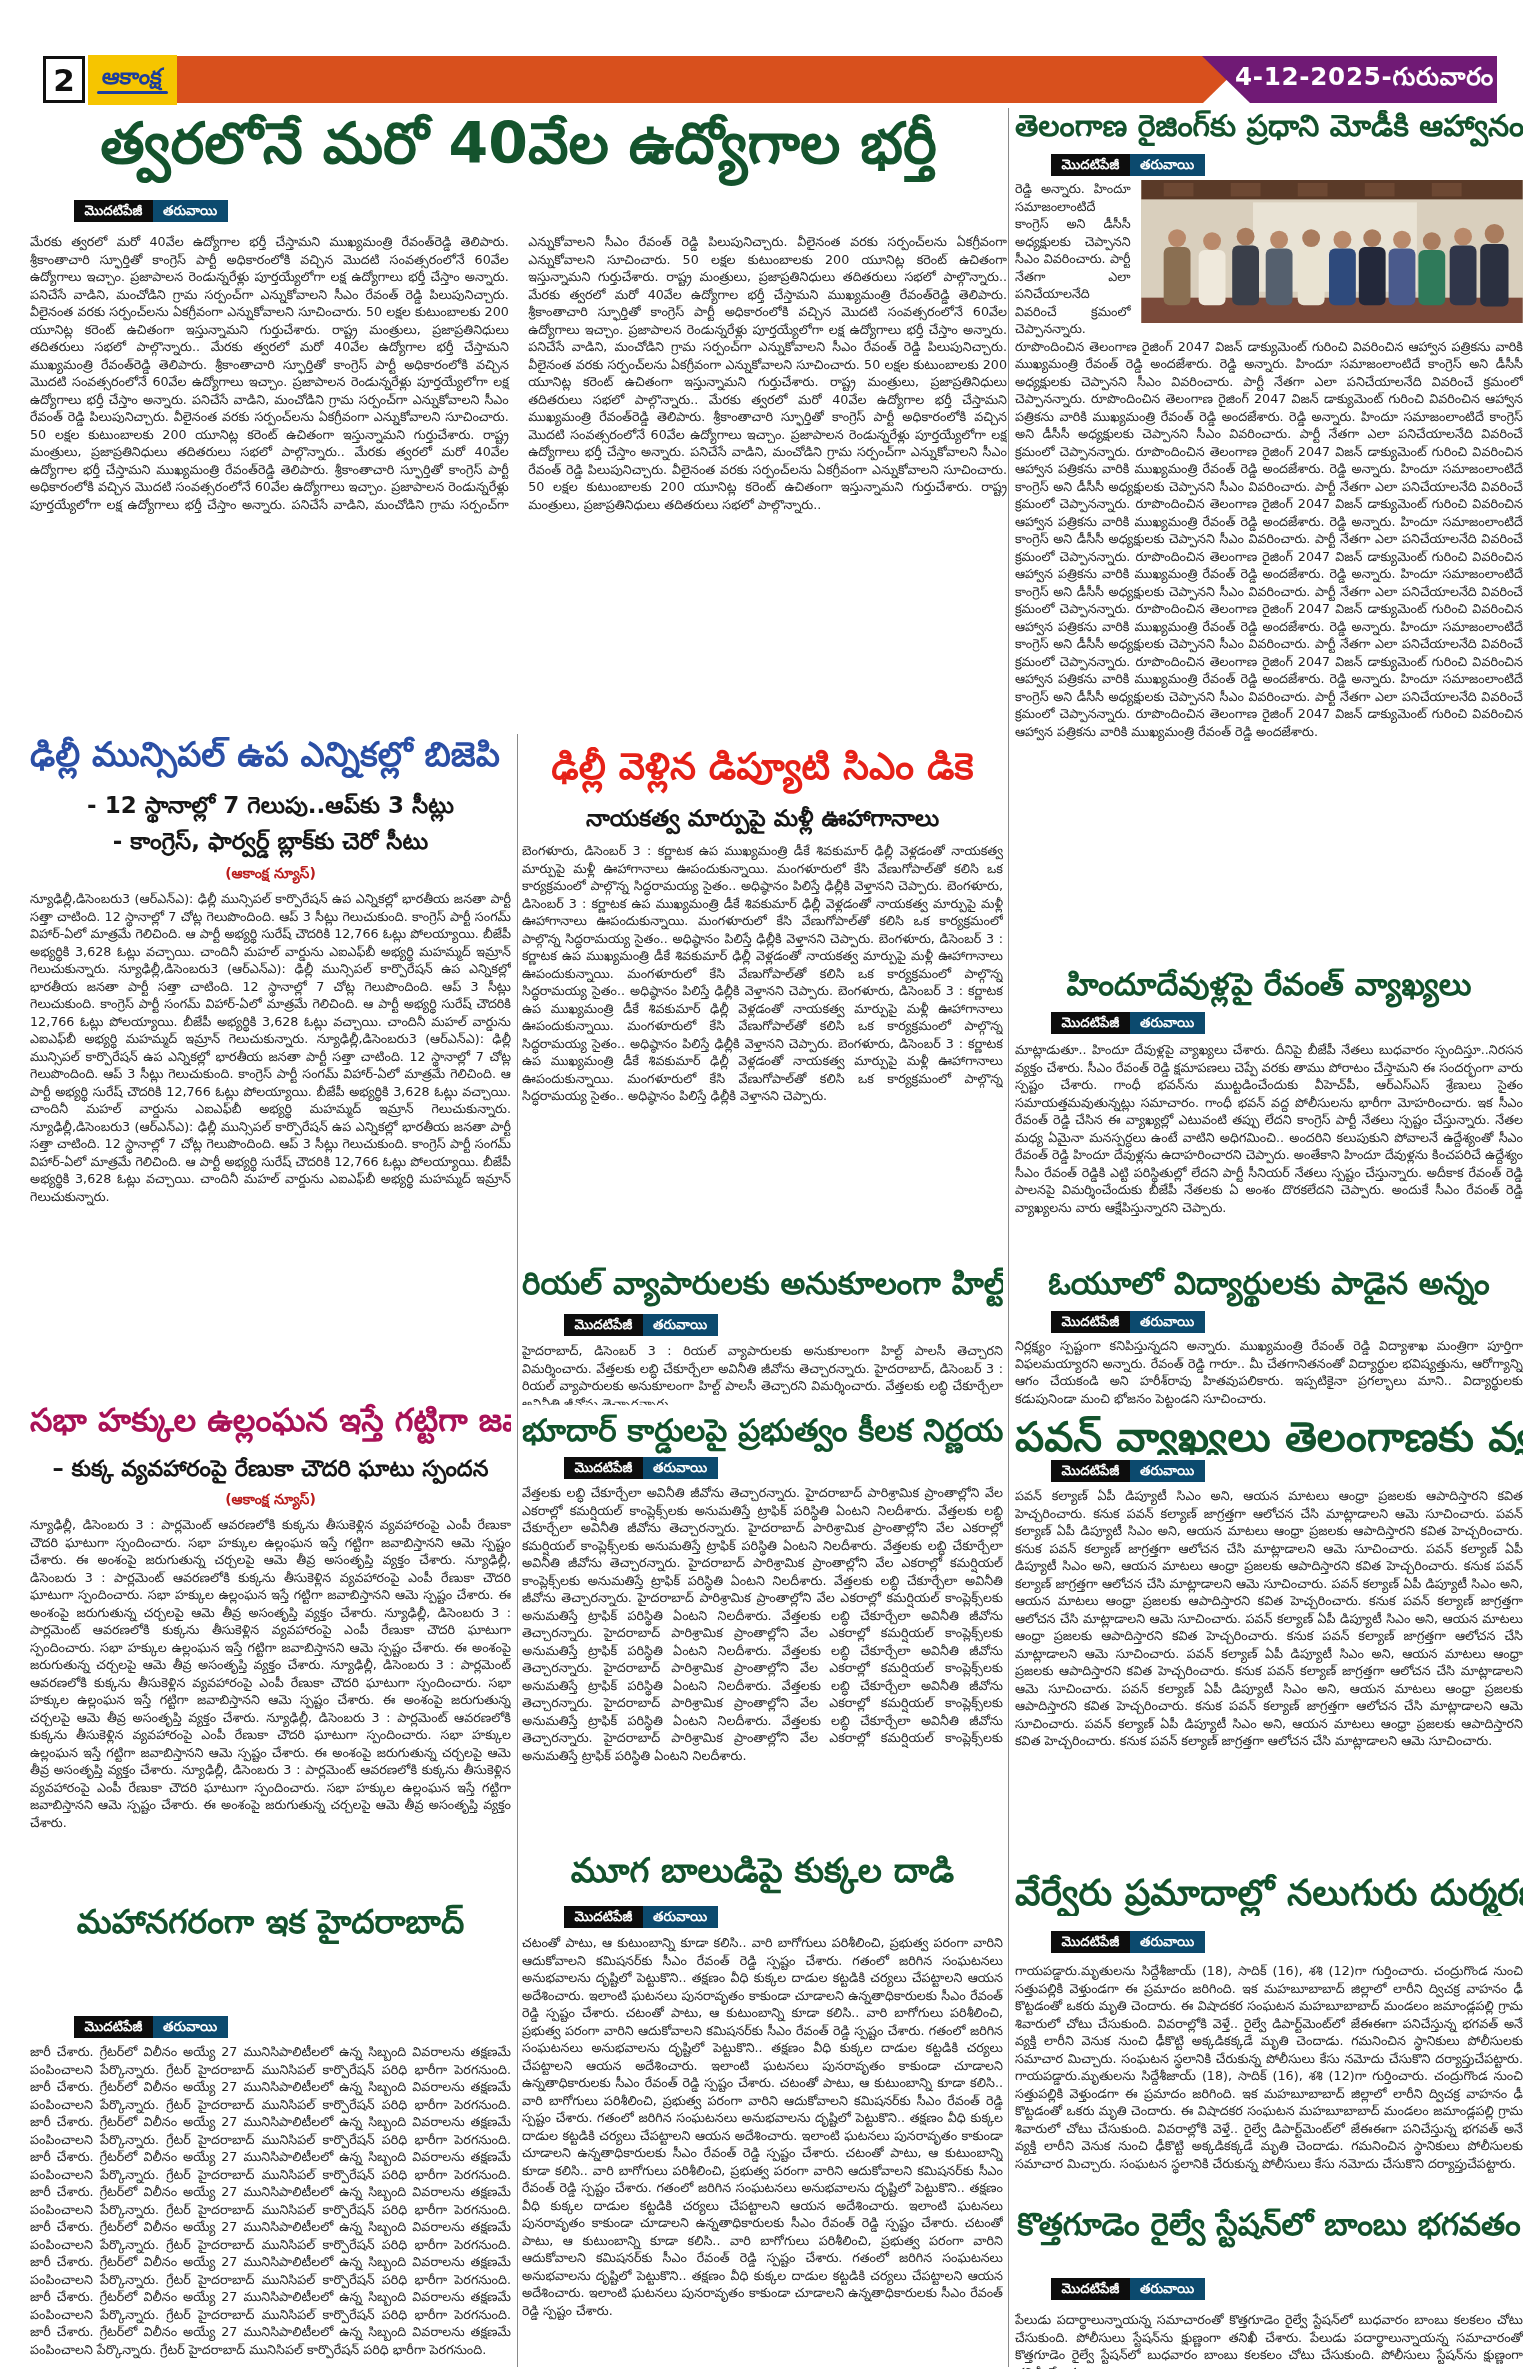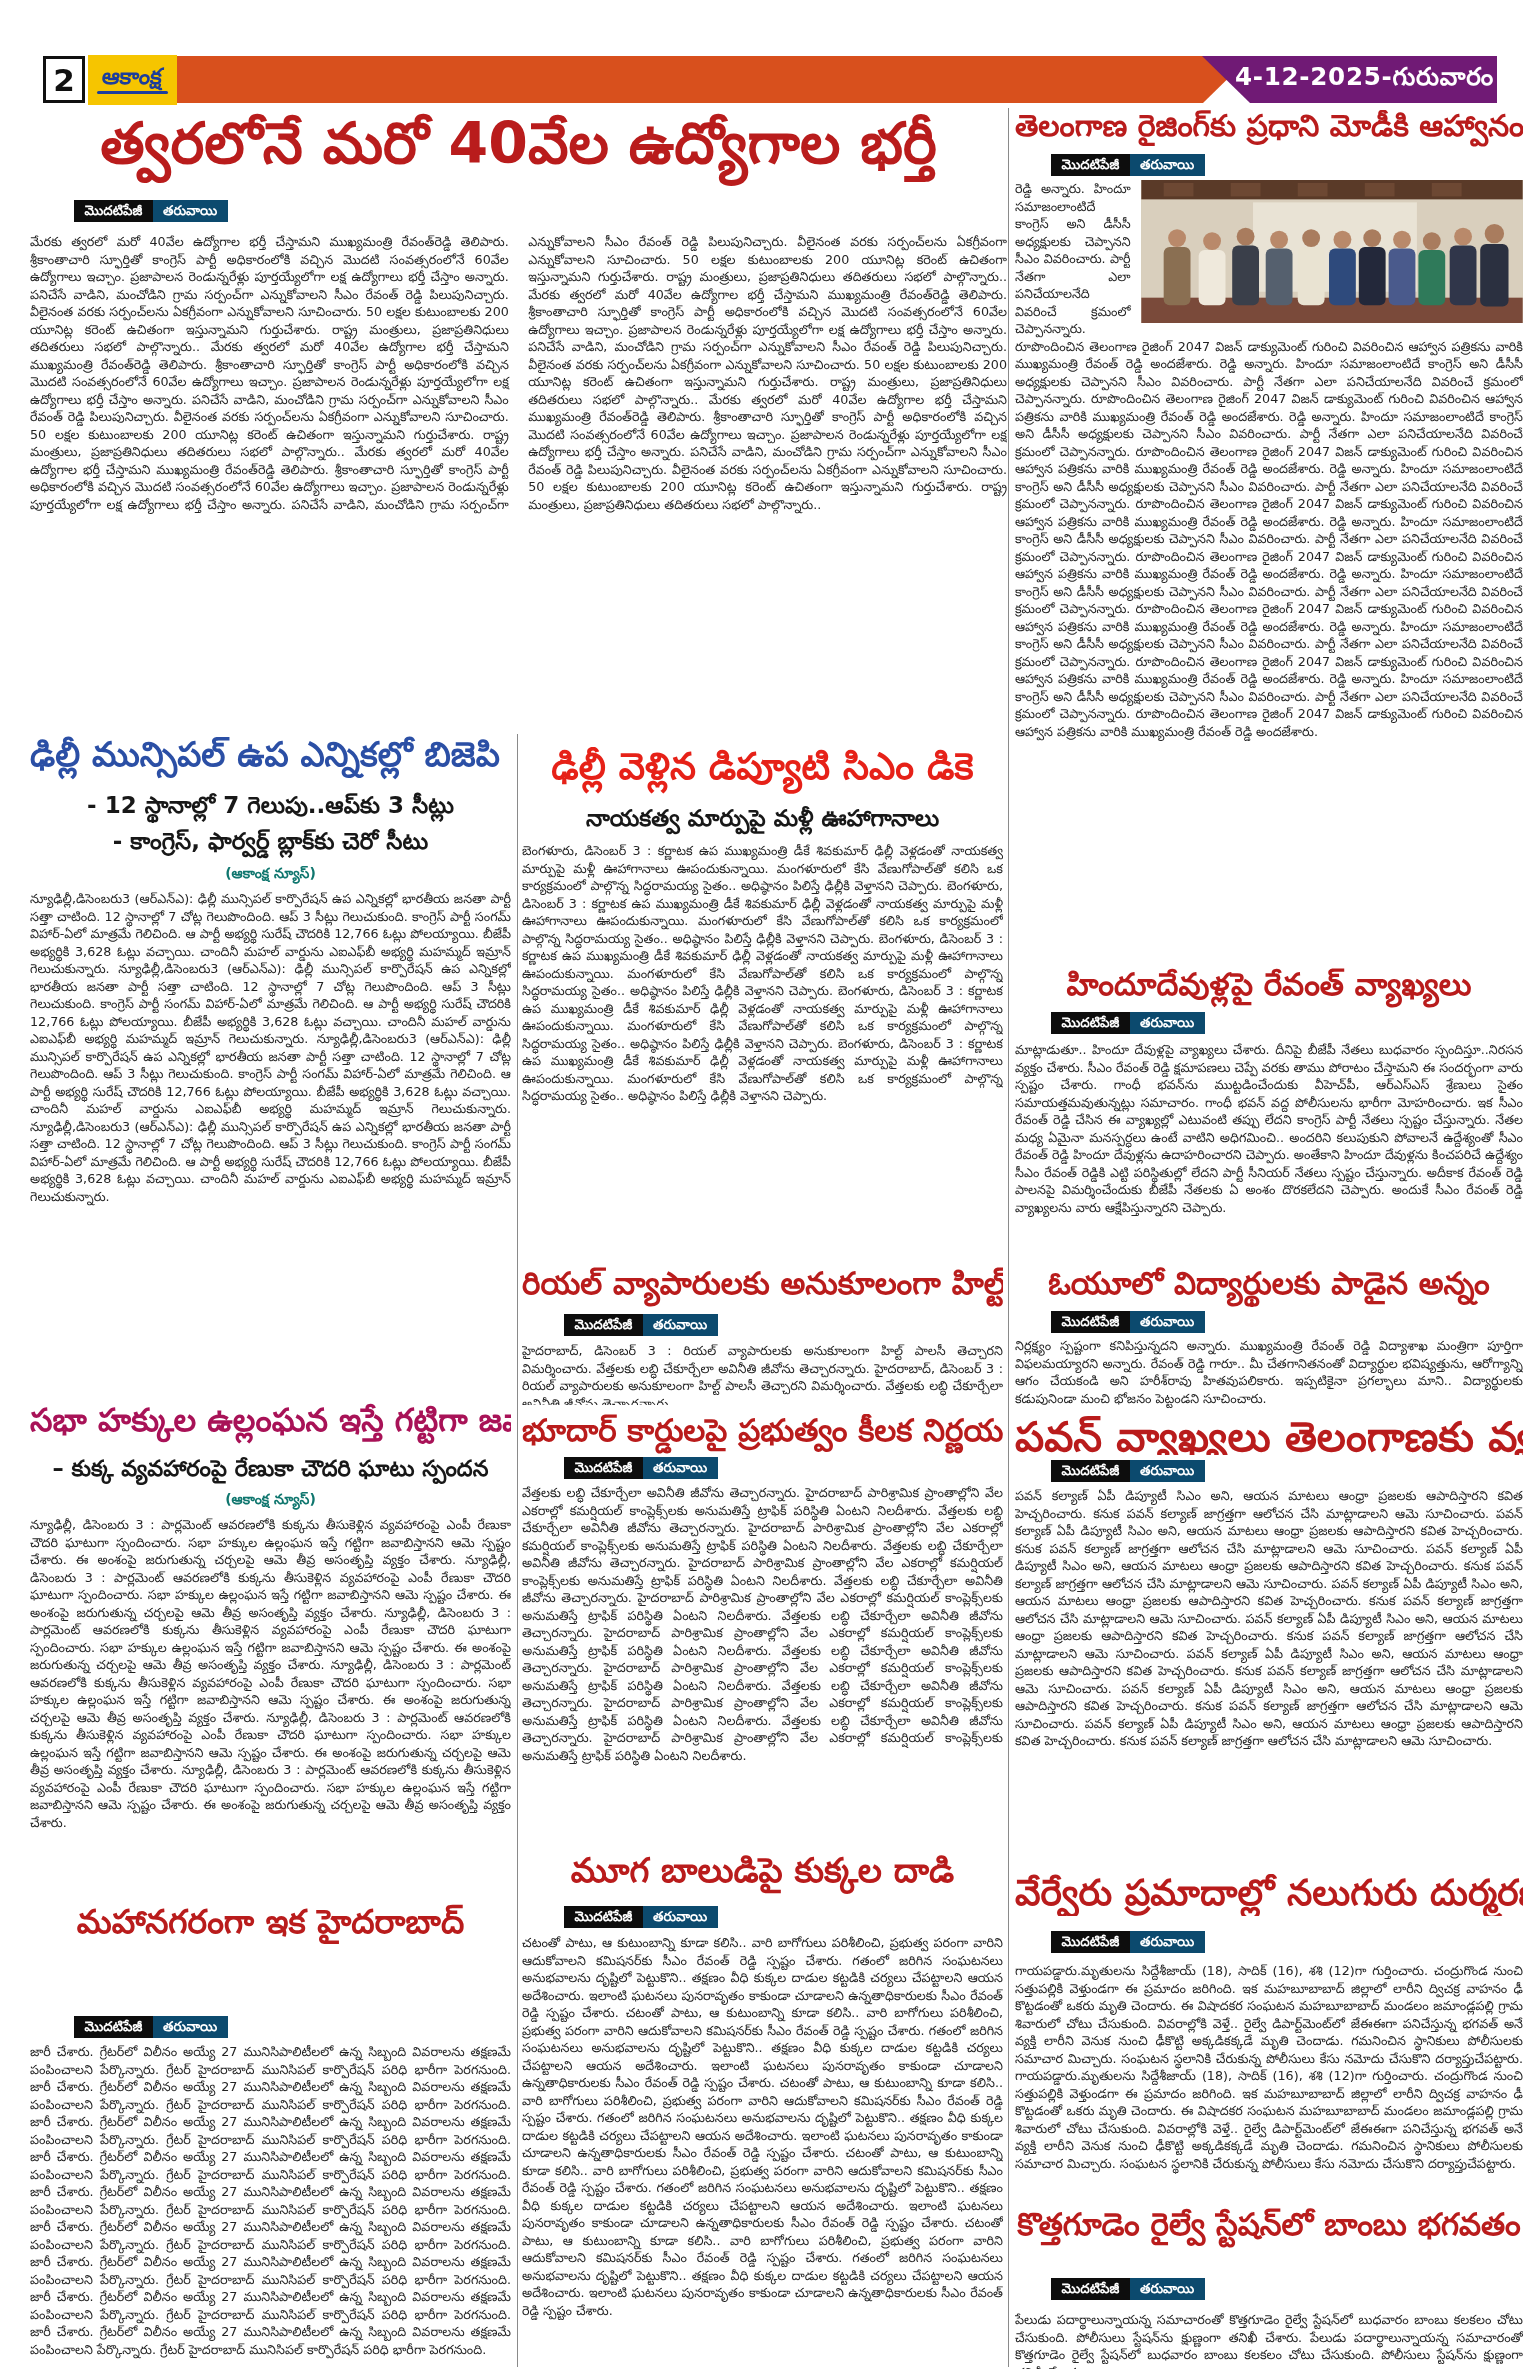--- a/index.html
+++ b/index.html
@@ -18,33 +18,33 @@
              clip-path:polygon(0 0,100% 0,calc(100% - 48px) 100%,0 100%);}
   .datebox{position:absolute;left:1202px;top:0;width:295px;height:47px;background:#701a75;
            clip-path:polygon(0 0,100% 0,100% 100%,48px 100%);
            display:flex;align-items:center;justify-content:center;}
   .datebox span{color:#ffffff;font-size:24.6px;font-weight:bold;letter-spacing:0.7px;padding-left:30px;}
   
   .headline{position:absolute;text-align:center;font-weight:bold;line-height:1.08;
             white-space:nowrap;overflow:hidden;}
   .subhead{position:absolute;text-align:center;font-weight:bold;color:#181818;
            white-space:nowrap;overflow:hidden;}
-  .byline{position:absolute;text-align:center;font-weight:bold;color:#0f766e;font-size:14px;}
+  .byline{position:absolute;text-align:center;font-weight:bold;color:#b91c1c;font-size:14px;}
   .tags{position:absolute;display:flex;gap:0;margin-left:33px;}
   .tag-black,.tag-red{display:inline-block;color:#fff;font-weight:bold;font-size:13.4px;
                       padding:3px 10.4px;line-height:1.2;}
   .tag-black{background:#0d0d0d;}
   .tag-red{background:#0c4a6e;}
   .bodytxt{position:absolute;font-size:12.7px;line-height:17.5px;text-align:justify;
            overflow:hidden;color:#232323;word-break:break-word;}
   .vline{position:absolute;width:0.7px;background:#8a8a8a;}
   .c-blue{color:#2b4fa5;}
   .c-red{color:#e62118;}
   .c-mag{color:#a81257;}
-  .c-blk{color:#b91c1c;}
+  .c-blk{color:#14532d;}
   .photo{float:right;width:382px;height:143px;margin:0 0 7.5px 10.4px;background:#d8cdbb;position:relative;overflow:hidden;}
 </style>
 </head>
 <body>
 
 <div id="page">
 
   <div class="hdr-row">
     <div class="pageno">2</div>
     <div class="masthead">

